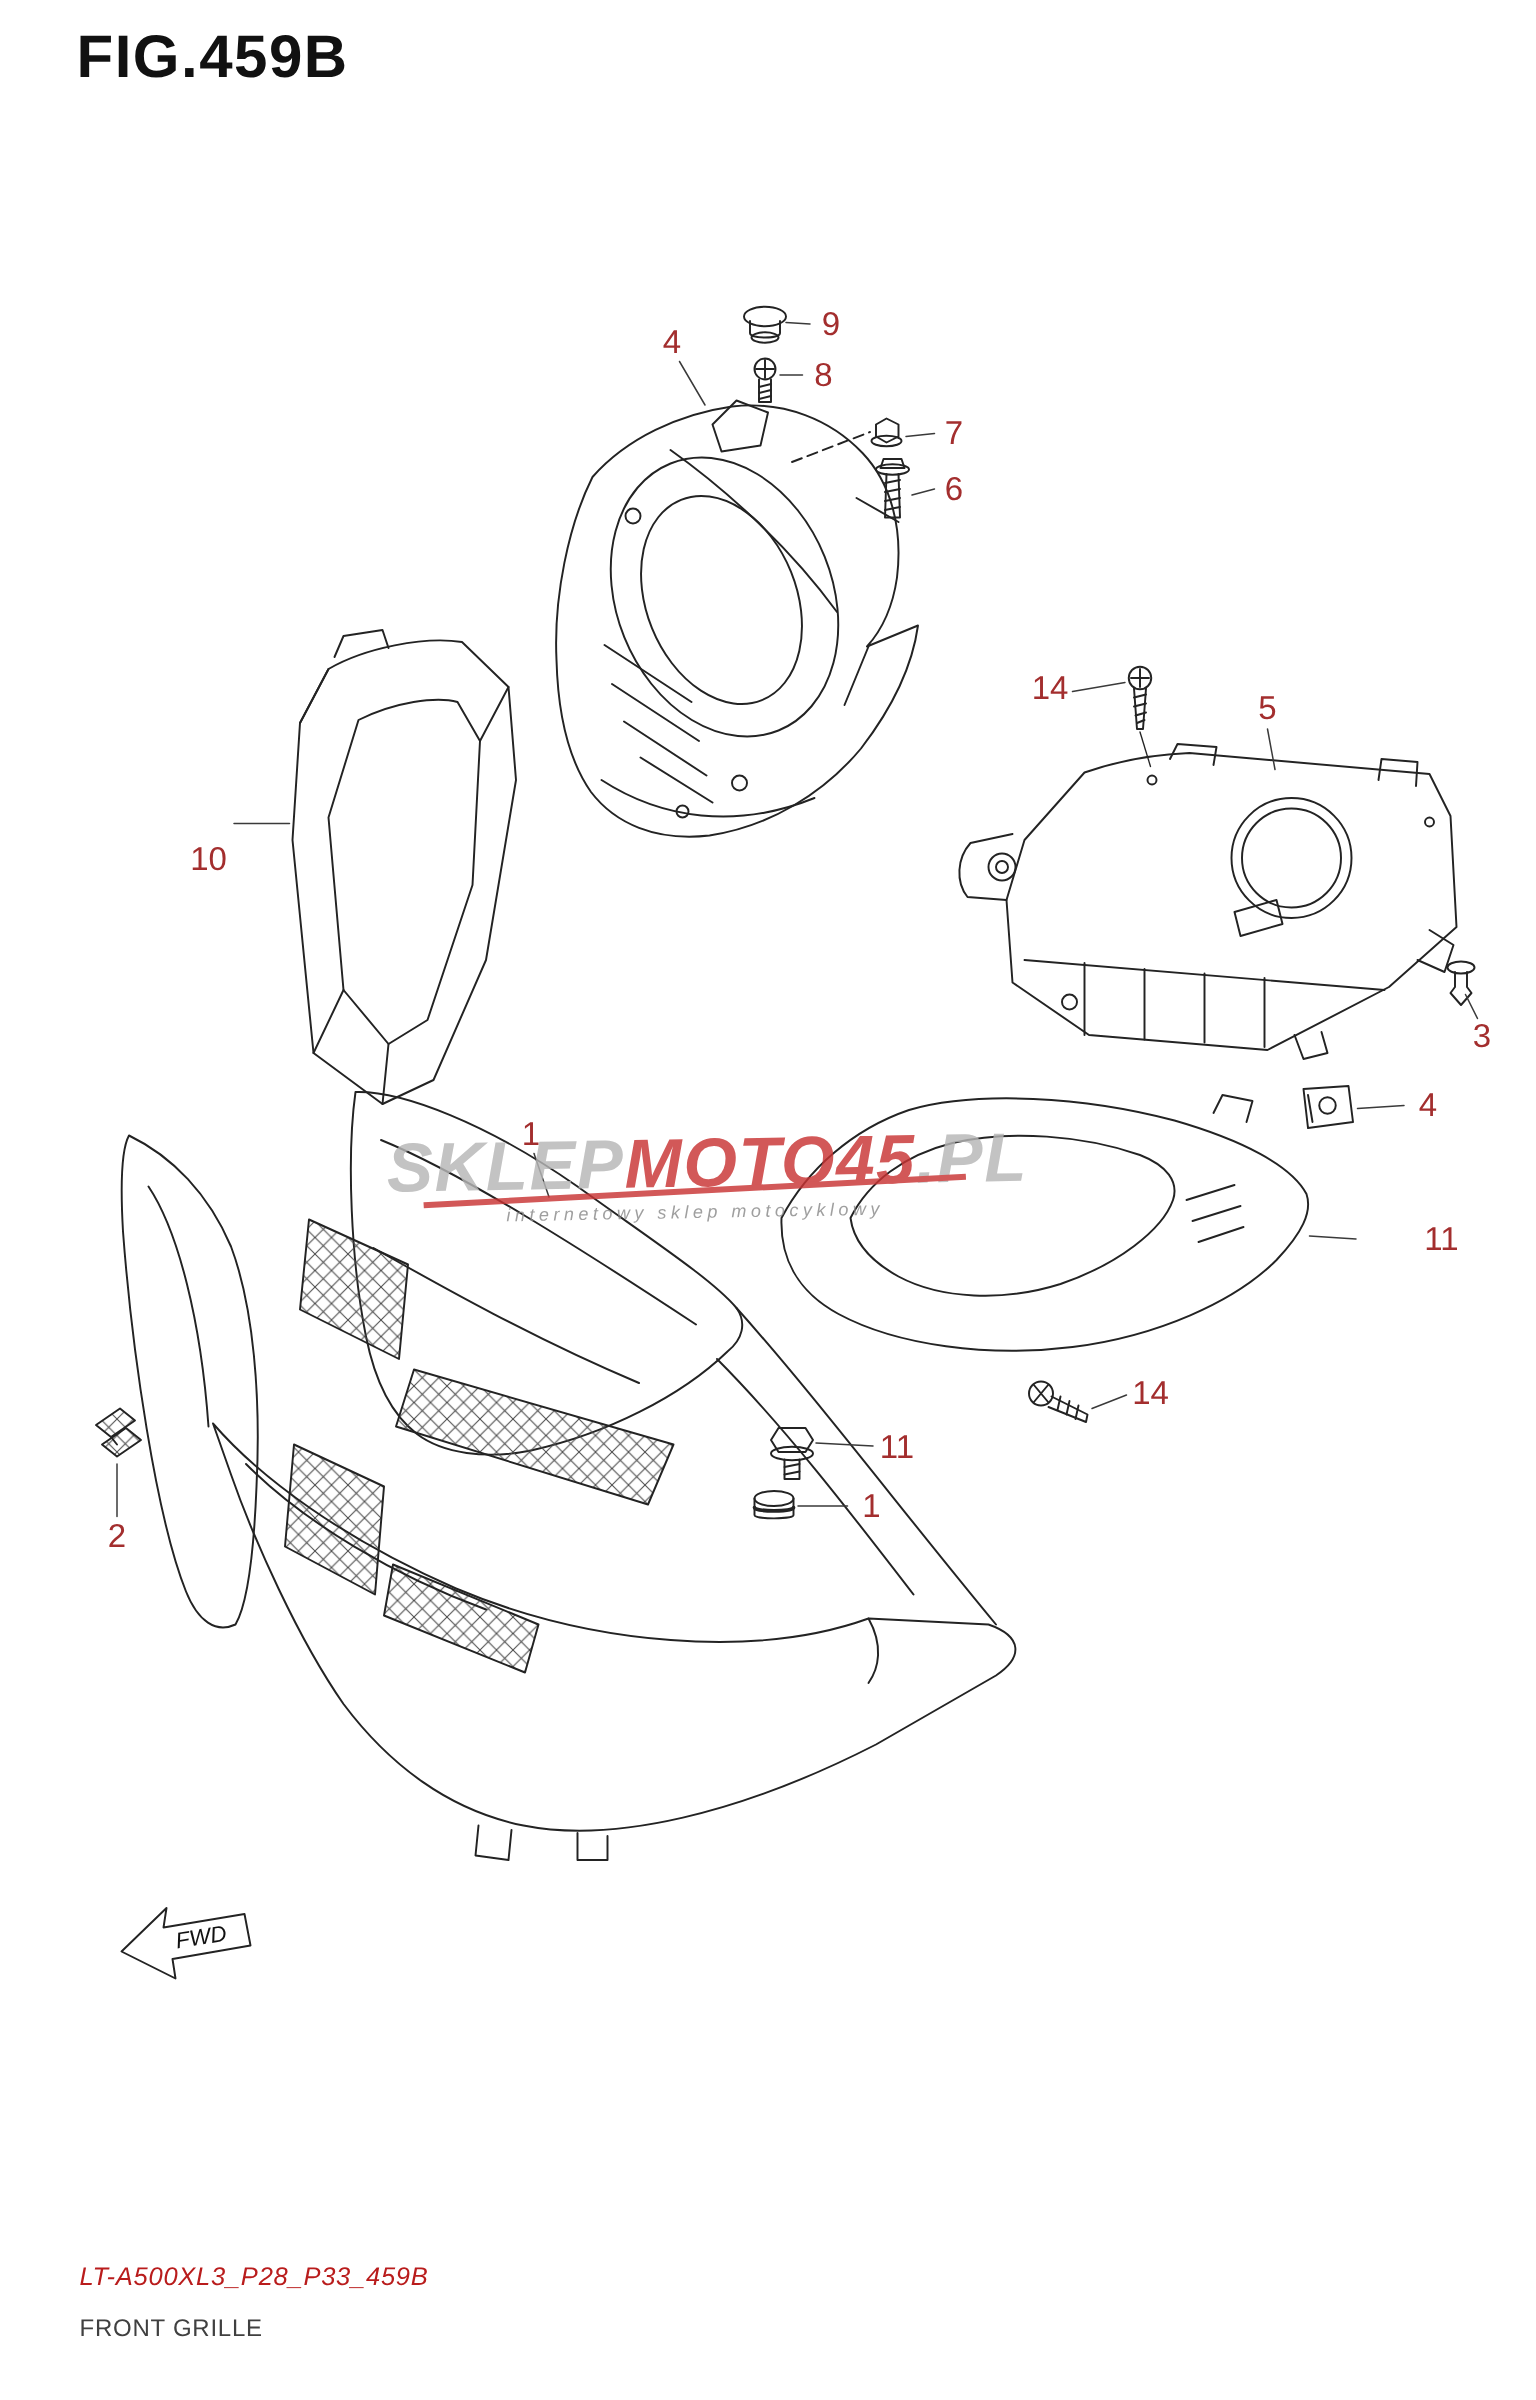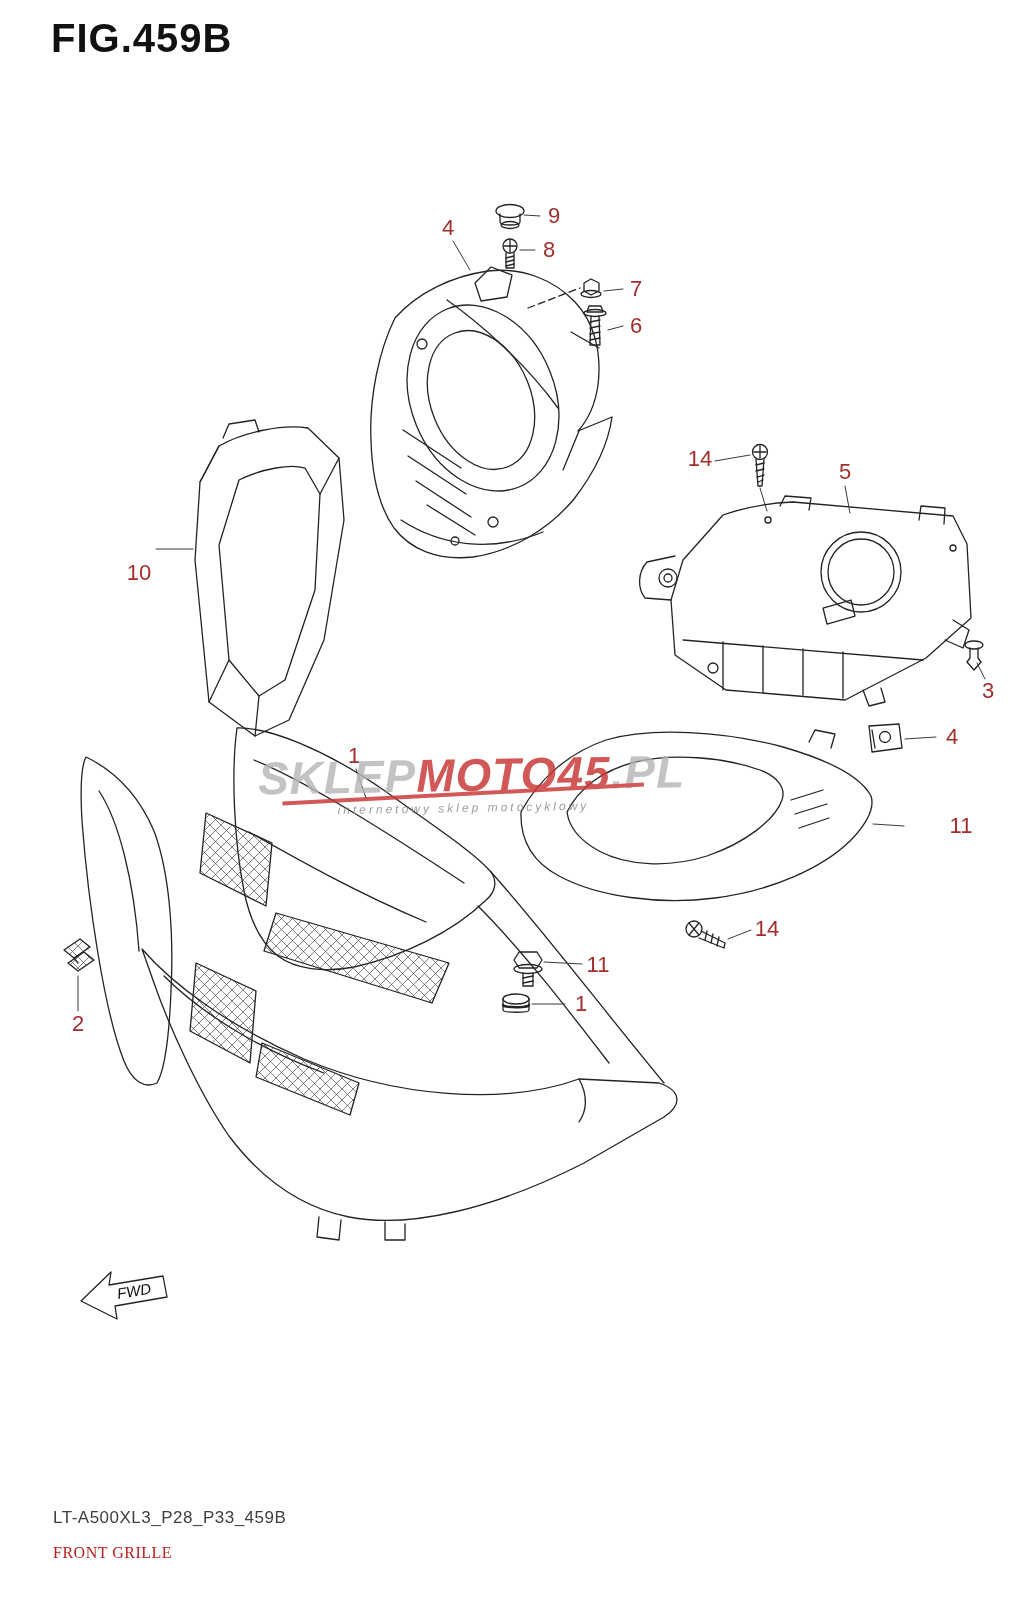--- a/index.html
+++ b/index.html
@@ -23,27 +23,27 @@
     opacity:.82;transform:rotate(-1deg);pointer-events:none;
   }
   .wm-line{font-style:italic;font-weight:800;font-size:46px;letter-spacing:1px;
     font-family:"Liberation Sans",sans-serif;line-height:1;}
   .wm-gray{color:#b6b6b6;}
   .wm-red{color:#c93434;}
   .wm-bar{height:4px;background:#c93434;margin:-6px 24px 5px;transform:rotate(-2deg);}
   .wm-tagline{font-style:italic;font-size:12px;letter-spacing:3px;color:#8a8a8a;
     font-family:"Liberation Sans",sans-serif;}
   .doc-code{
-    position:absolute;left:30px;top:1508px;font-size:17px;color:#404040;
+    position:absolute;left:30px;top:1508px;font-size:17px;color:#b91c1c;
     letter-spacing:.5px;
+    font-style:italic;
   }
   .doc-caption{
-    position:absolute;left:30px;top:1544px;font-size:16px;color:#b91c1c;
+    position:absolute;left:30px;top:1544px;font-size:16px;color:#404040;
     letter-spacing:.5px;
-    font-family:Liberation Serif, serif;
   }
 </style>
 </head>
 <body>
 
 <div class="page">
 
   <h1 class="fig-title">FIG.459B</h1>
 
   <svg class="art" width="1024" height="1600" viewBox="0 0 1024 1600" stroke="#232323" fill="none" stroke-width="1.3" stroke-linejoin="round" stroke-linecap="round">

